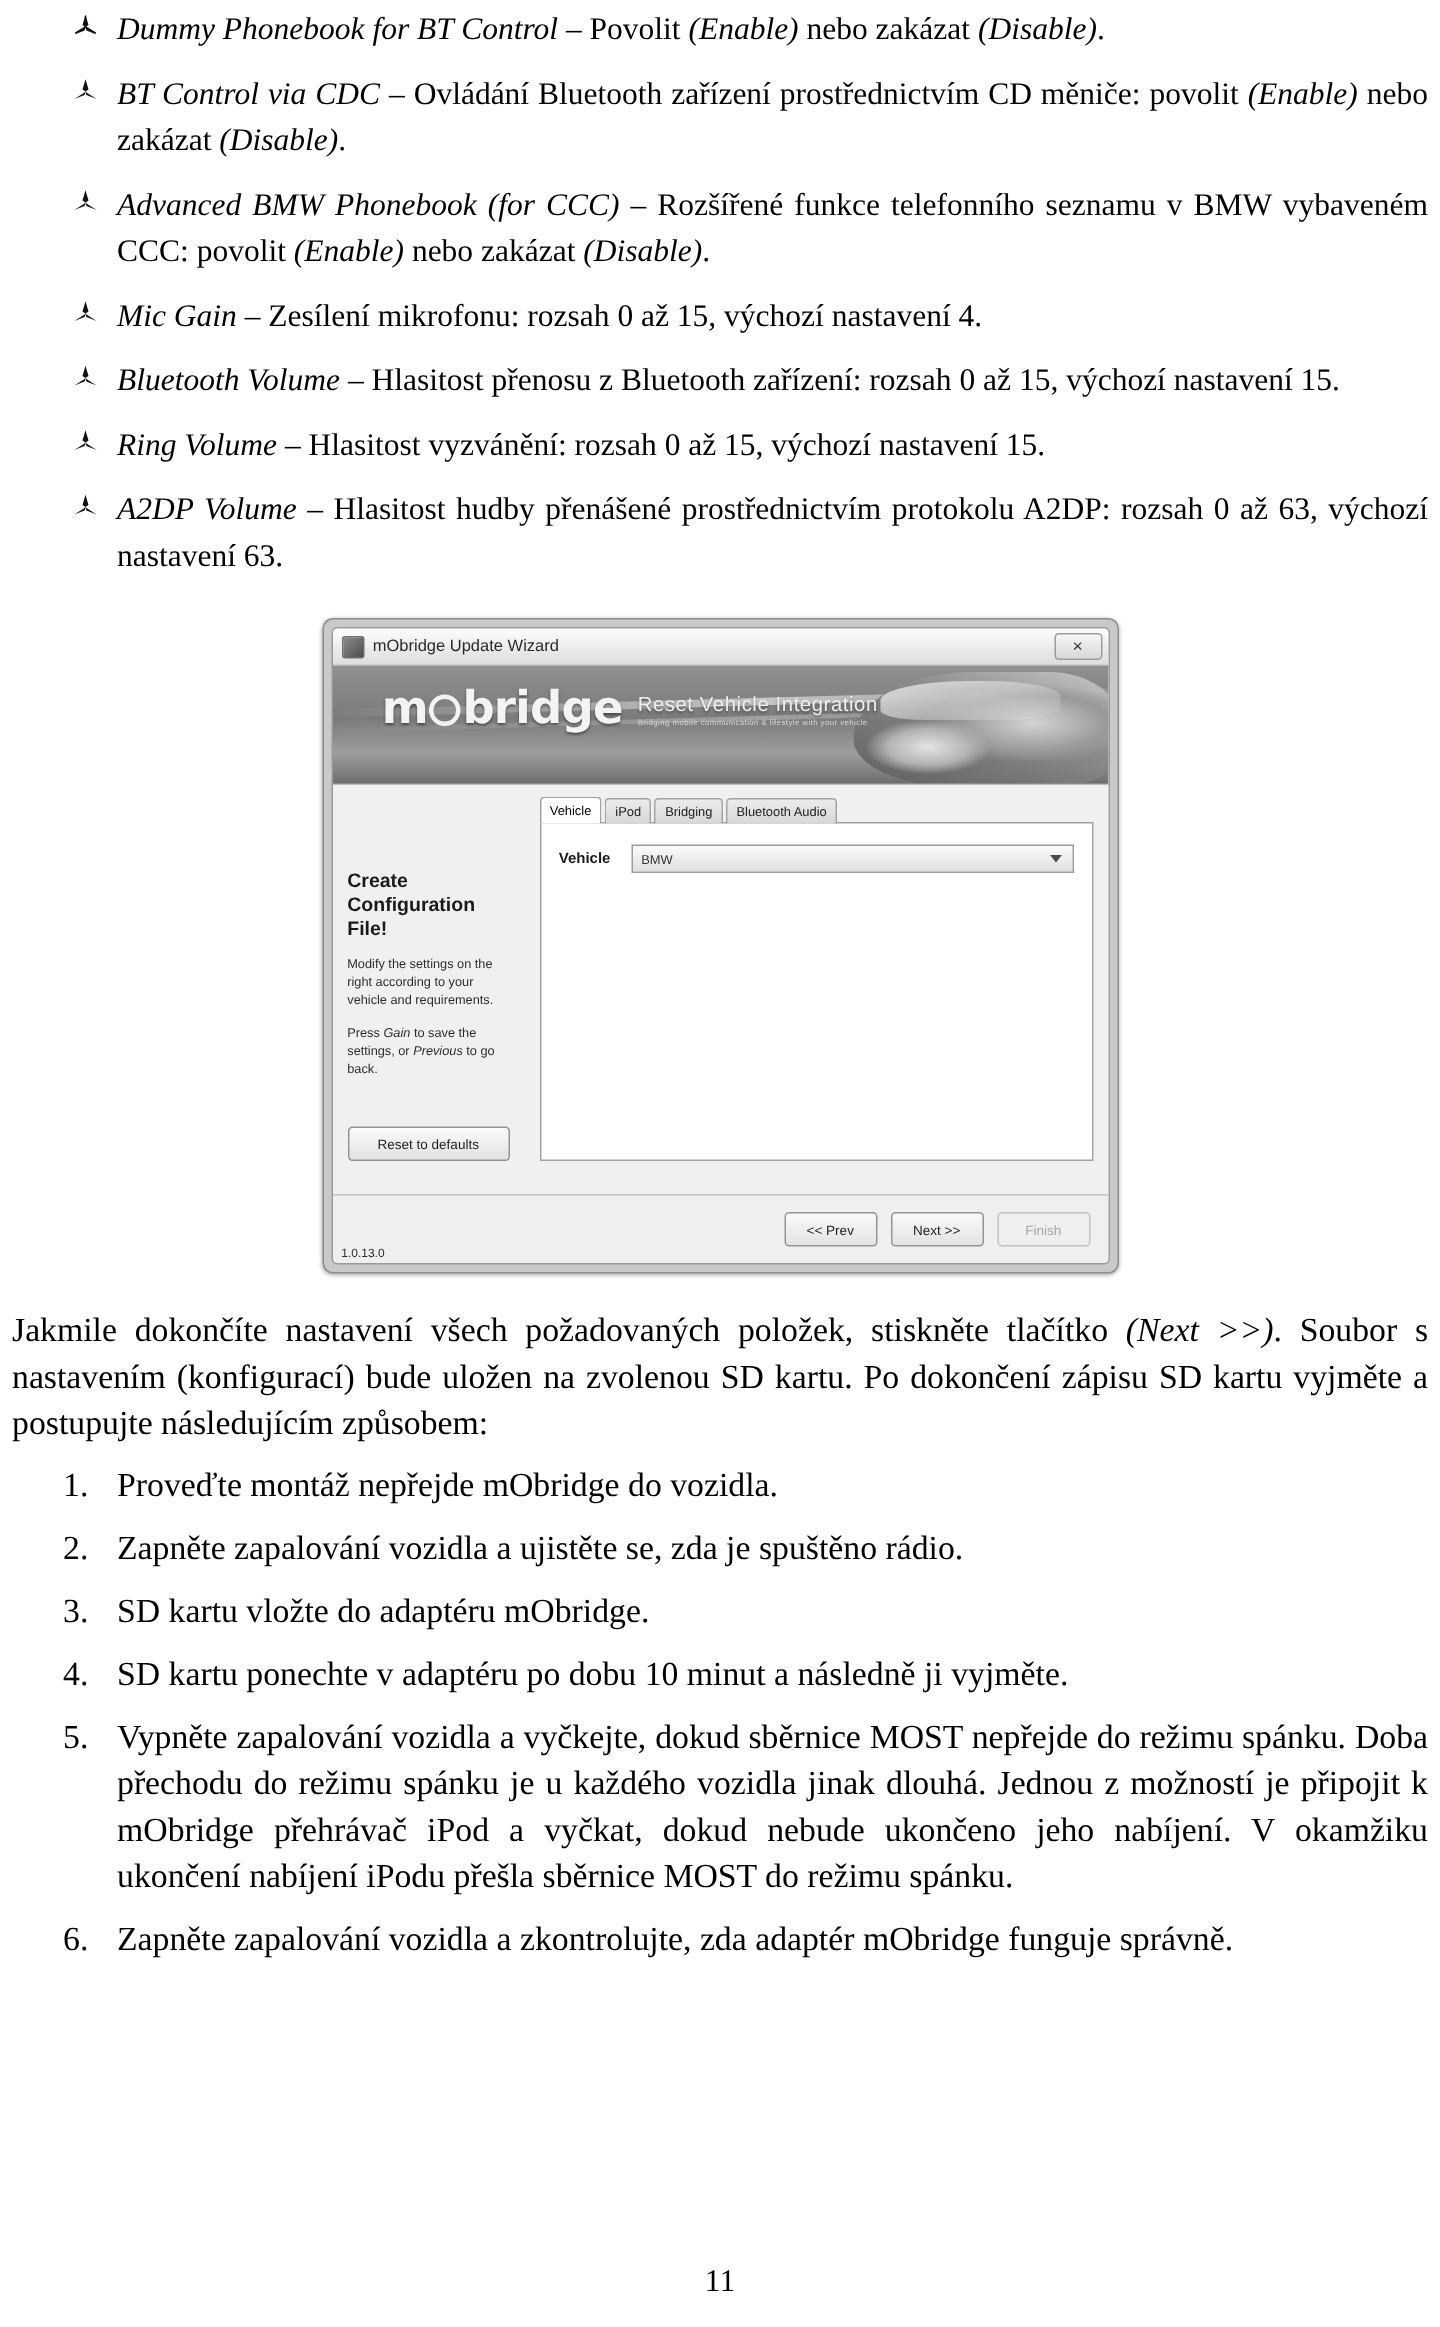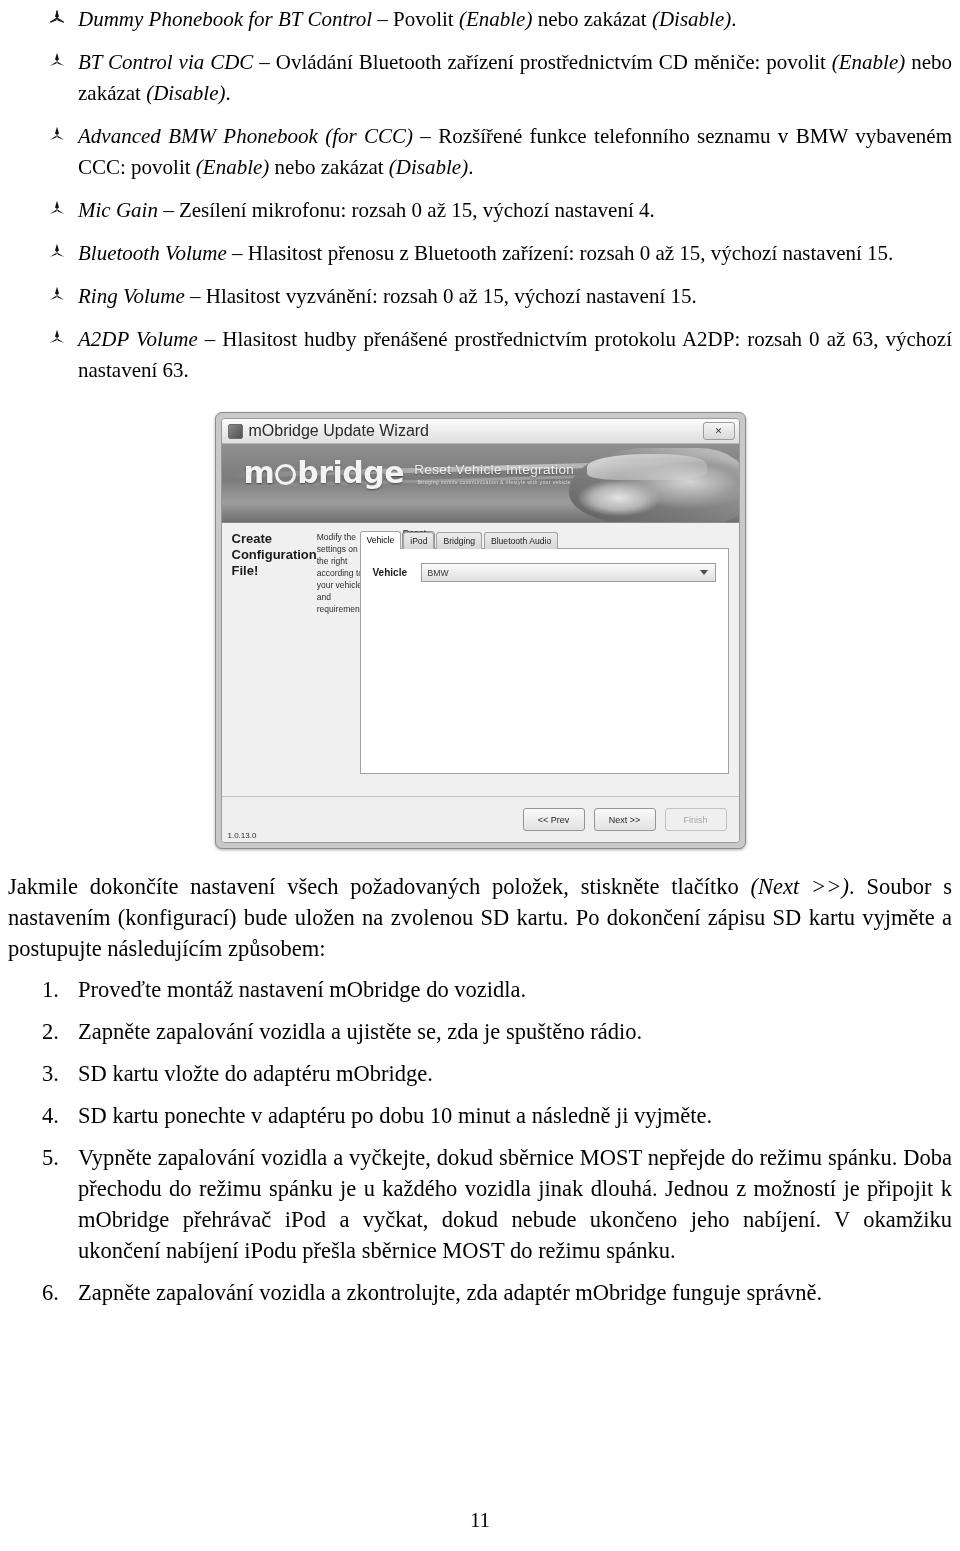--- a/index.html
+++ b/index.html
@@ -98,21 +98,21 @@
   }
   .app-icon {
     width: 13px; height: 13px;
     background: linear-gradient(135deg, #8b8b8b, #4e4e4e);
     border: 1px solid #6d6d6d;
     border-radius: 2px;
     flex: none;
     margin-right: 6px;
   }
   .title-text {
-    font-size: 16px;
+    font-size: 11px;
     color: #2a2a2a;
     white-space: nowrap;
     flex: 1;
   }
   .close-btn {
     width: 30px; height: 16px;
     border: 1px solid #9b9b9b;
     border-radius: 3px;
     background: linear-gradient(180deg, #f6f6f6, #d8d8d8);
     display: flex; align-items: center; justify-content: center;
@@ -158,25 +158,24 @@
   .car:after {
     content: "";
     position: absolute;
     left: 18px; top: 6px;
     width: 120px; height: 26px;
     background: linear-gradient(160deg, rgba(255,255,255,.75), rgba(255,255,255,.05));
     border-radius: 50% 40% 30% 25%;
   }
   .logo-wrap {
     position: absolute;
-    left: 22px;
+    left: 33px;
     top: 14px;
     display: flex;
     align-items: flex-end;
-    text-align: center;
   }
   .logo-text {
     font-size: 30px;
     font-weight: bold;
     color: #f3f3f3;
     letter-spacing: -0.5px;
     line-height: 30px;
     text-shadow: 0 1px 2px rgba(0,0,0,.45);
     font-family: "DejaVu Sans", "Liberation Sans", sans-serif;
   }
@@ -211,22 +210,24 @@
     flex: 1;
     display: flex;
     background: #f0f0f0;
     padding: 8px 10px 0 10px;
     box-sizing: border-box;
   }
   .left-pane {
     width: 128px;
     flex: none;
     display: flex;
+    flex-direction: column;
     padding-right: 20px;
     box-sizing: border-box;
+    margin-top: 48px;
   }
   .pane-title {
     font-size: 13px;
     font-weight: bold;
     color: #1a1a1a;
     line-height: 16px;
     margin-bottom: 9px;
   }
   .pane-para {
     font-size: 8.5px;
@@ -530,21 +531,21 @@
         </div>
 
       </div>
     </div>
   </div>
 
   <p class="body-para"><span>Jakmile dokončíte nastavení všech požadovaných položek, stiskněte tlačítko </span><span class="en">(Next &gt;&gt;)</span><span>. Soubor s nastavením (konfigurací) bude uložen na zvolenou SD kartu. Po dokončení zápisu SD kartu vyjměte a postupujte následujícím způsobem:</span></p>
 
   <ol class="num-list">
     <li class="num-item">
-      <span class="num">1.</span><span>Proveďte montáž nastavení mObridge do vozidla.</span>
+      <span class="num">1.</span><span>Proveďte montáž nepřejde mObridge do vozidla.</span>
     </li>
     <li class="num-item">
       <span class="num">2.</span><span>Zapněte zapalování vozidla a ujistěte se, zda je spuštěno rádio.</span>
     </li>
     <li class="num-item">
       <span class="num">3.</span><span>SD kartu vložte do adaptéru mObridge.</span>
     </li>
     <li class="num-item">
       <span class="num">4.</span><span>SD kartu ponechte v adaptéru po dobu 10 minut a následně ji vyjměte.</span>
     </li>

